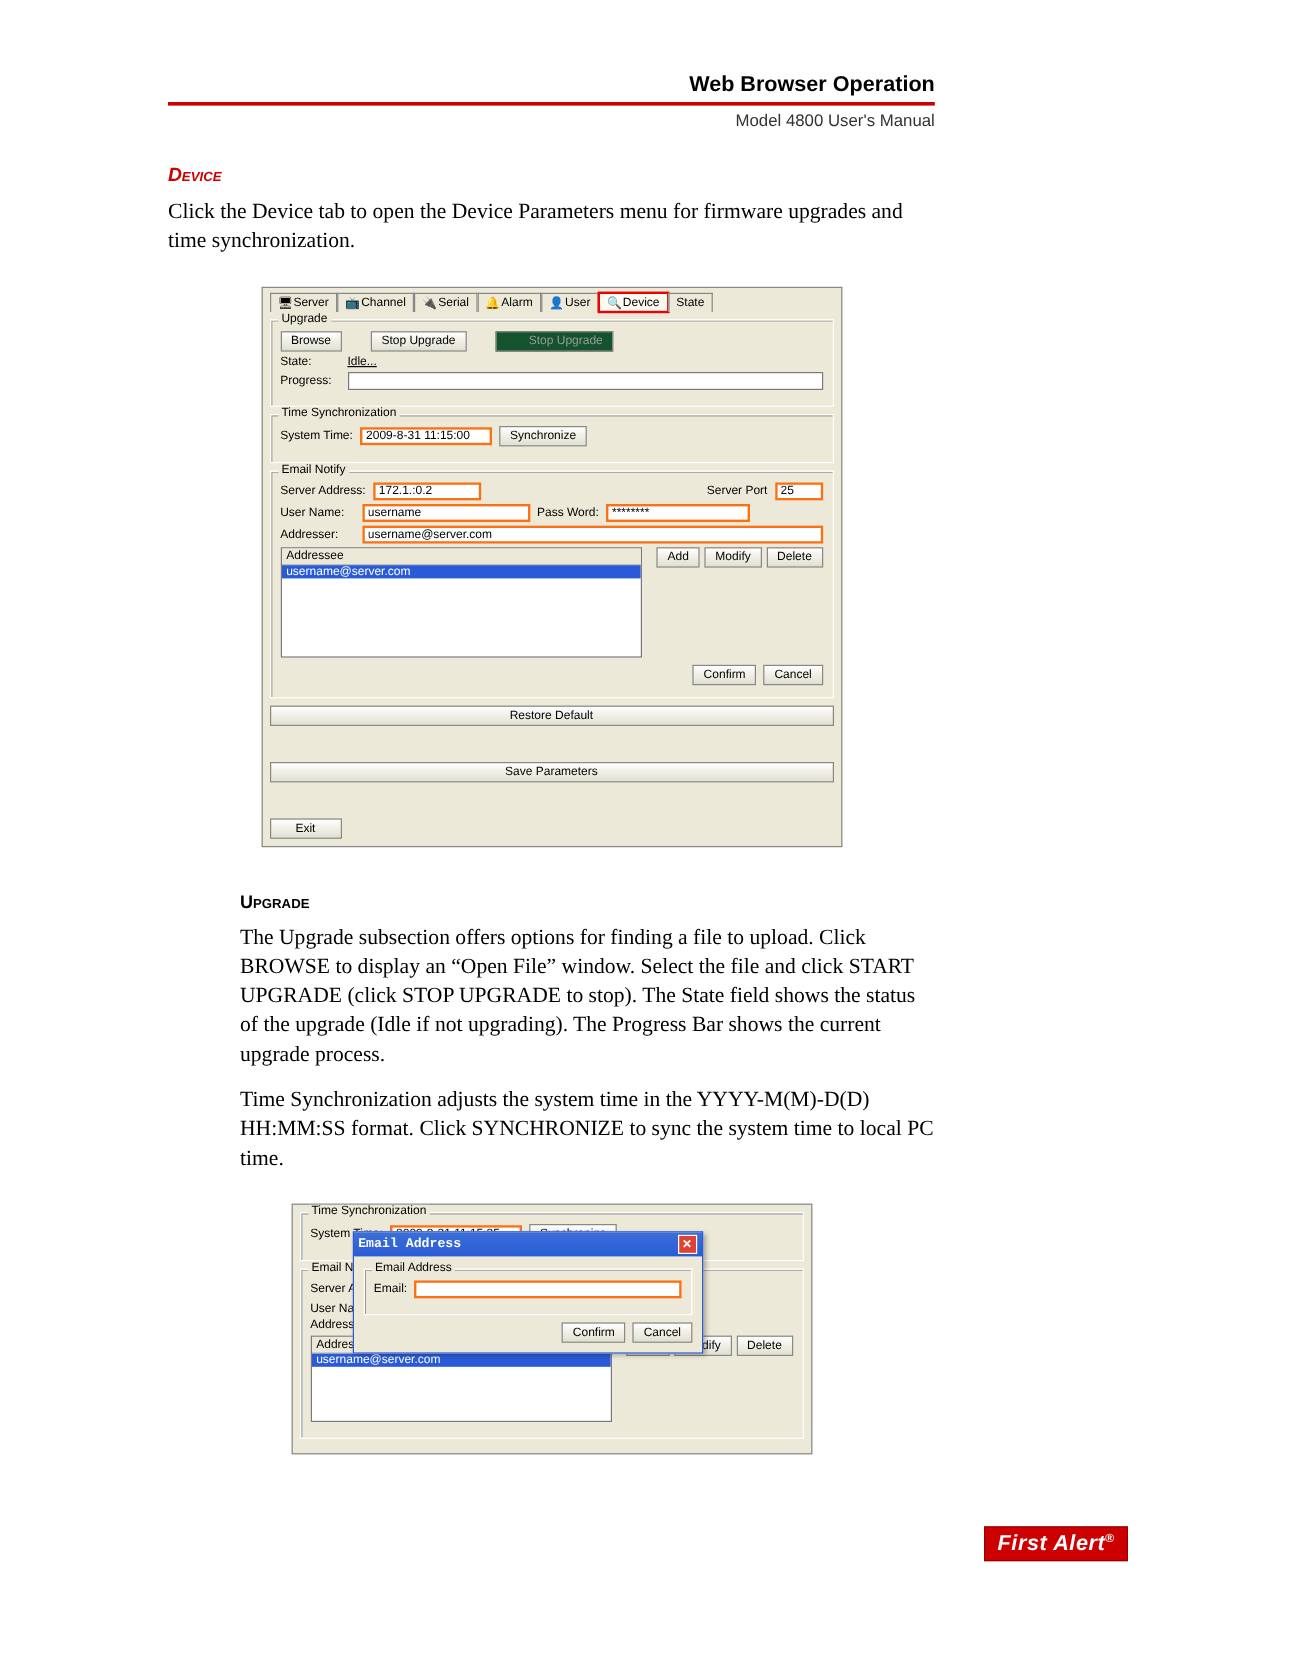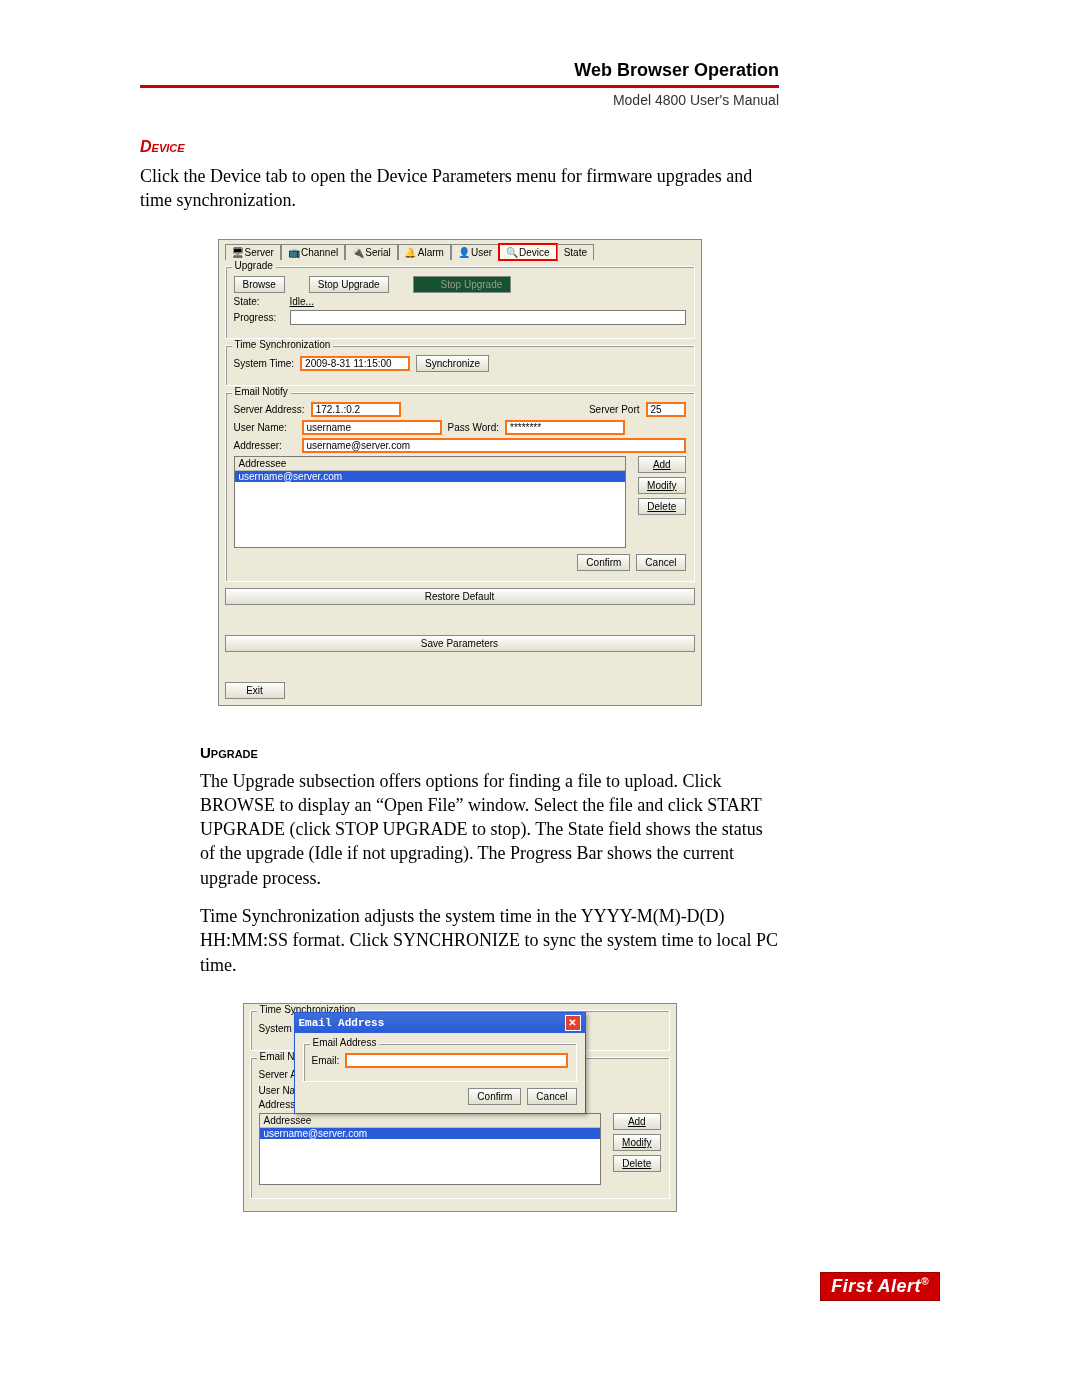--- a/index.html
+++ b/index.html
@@ -166,24 +166,22 @@
     font-size: 10px;
   }
   .list-row-sel {
     background: #2a5bd7;
     color: #fff;
     padding: 0 4px;
     font-size: 10px;
   }
   .side-btns {
     display: flex;
-    flex-direction: column;
     gap: 4px;
     margin-left: 6px;
-    text-decoration: underline;
   }
   .bottom-row {
     display: flex;
     justify-content: flex-end;
     gap: 6px;
     margin-top: 6px;
   }
   .outer-bottom {
     display: flex;
     gap: 30px;
@@ -196,21 +194,21 @@
     width: 420px;
     background: #ece9d8;
     border: 1px solid #888;
     font-family: Tahoma, Arial, sans-serif;
     font-size: 10px;
     padding: 4px 6px 6px 6px;
     position: relative;
   }
   .dialog {
     position: absolute;
-    top: 8px;
+    top: 22px;
     left: 50px;
     width: 290px;
     background: #ece9d8;
     border: 1px solid #2a5bd7;
     box-shadow: 2px 2px 4px rgba(0,0,0,.3);
   }
   .dialog-title {
     background: linear-gradient(#3b6fd8, #2a5bd7);
     color: #fff;
     font-family: "Courier New", monospace;

